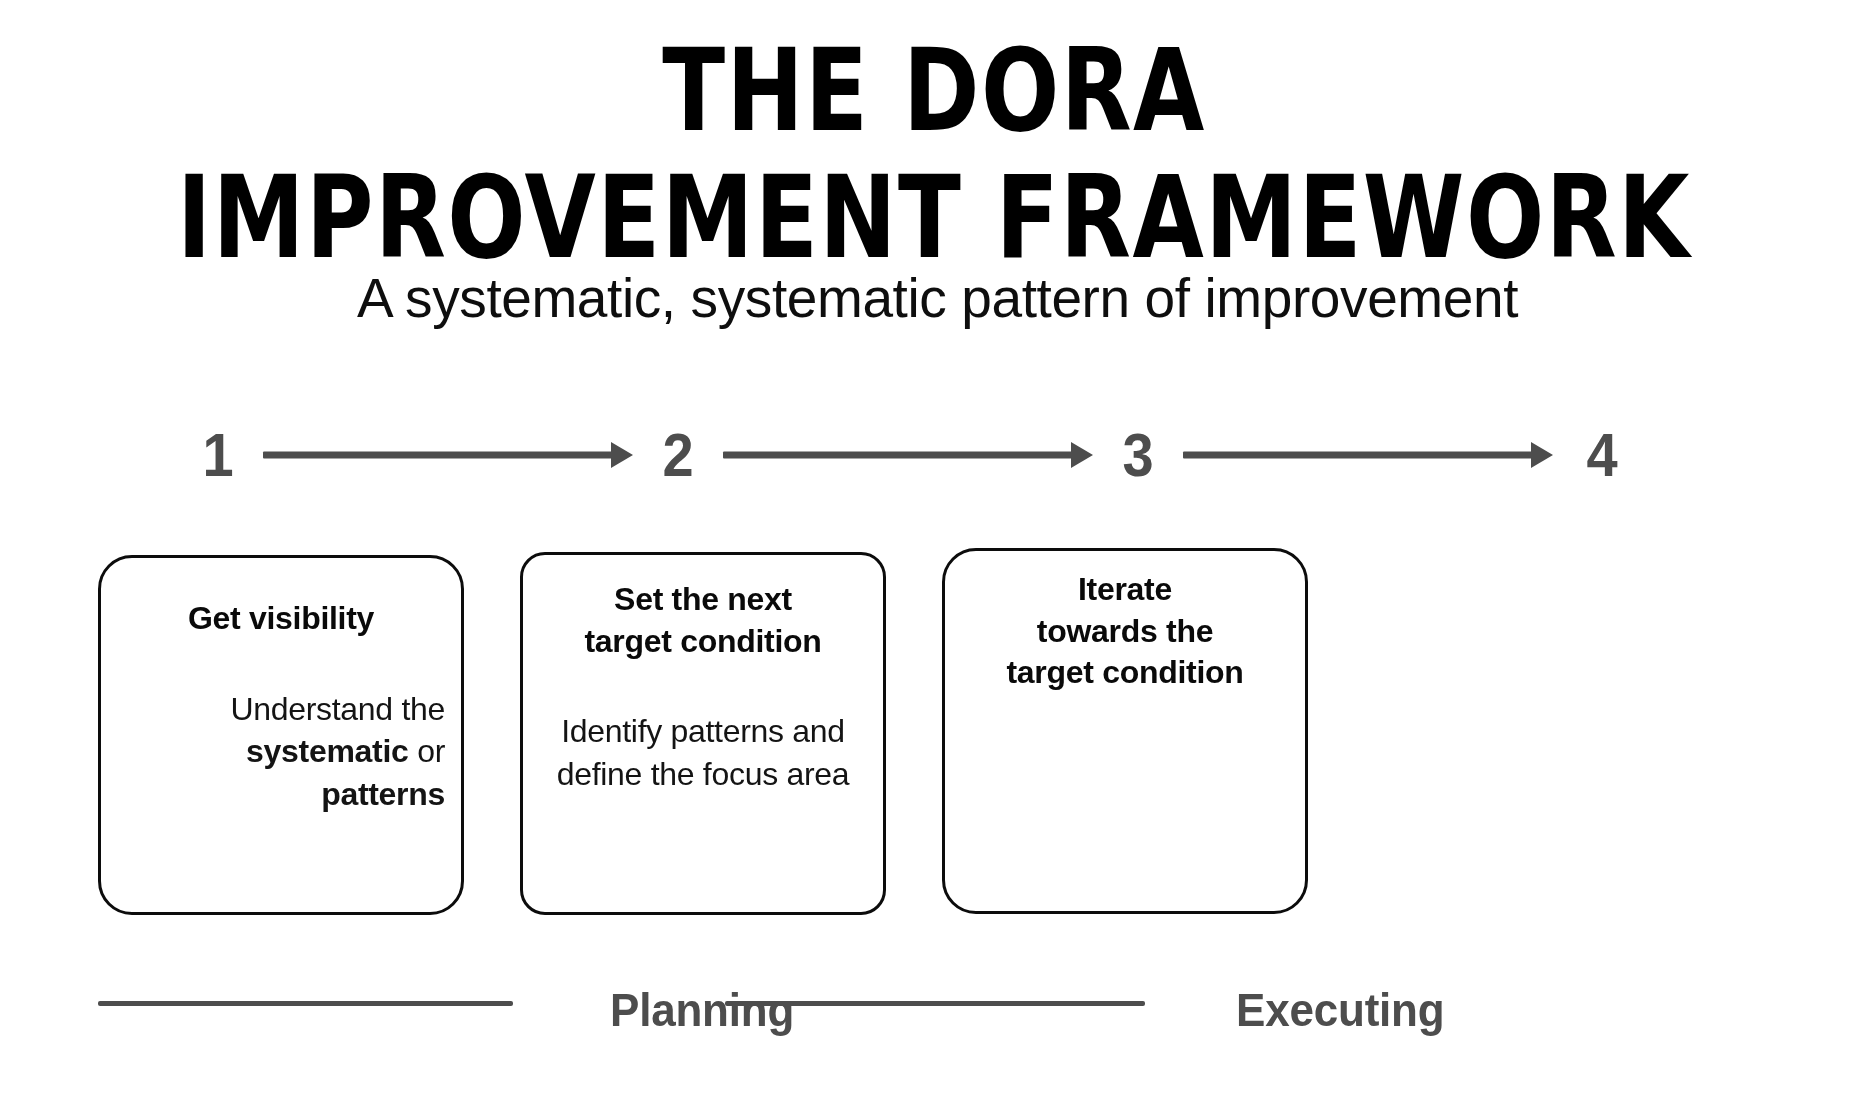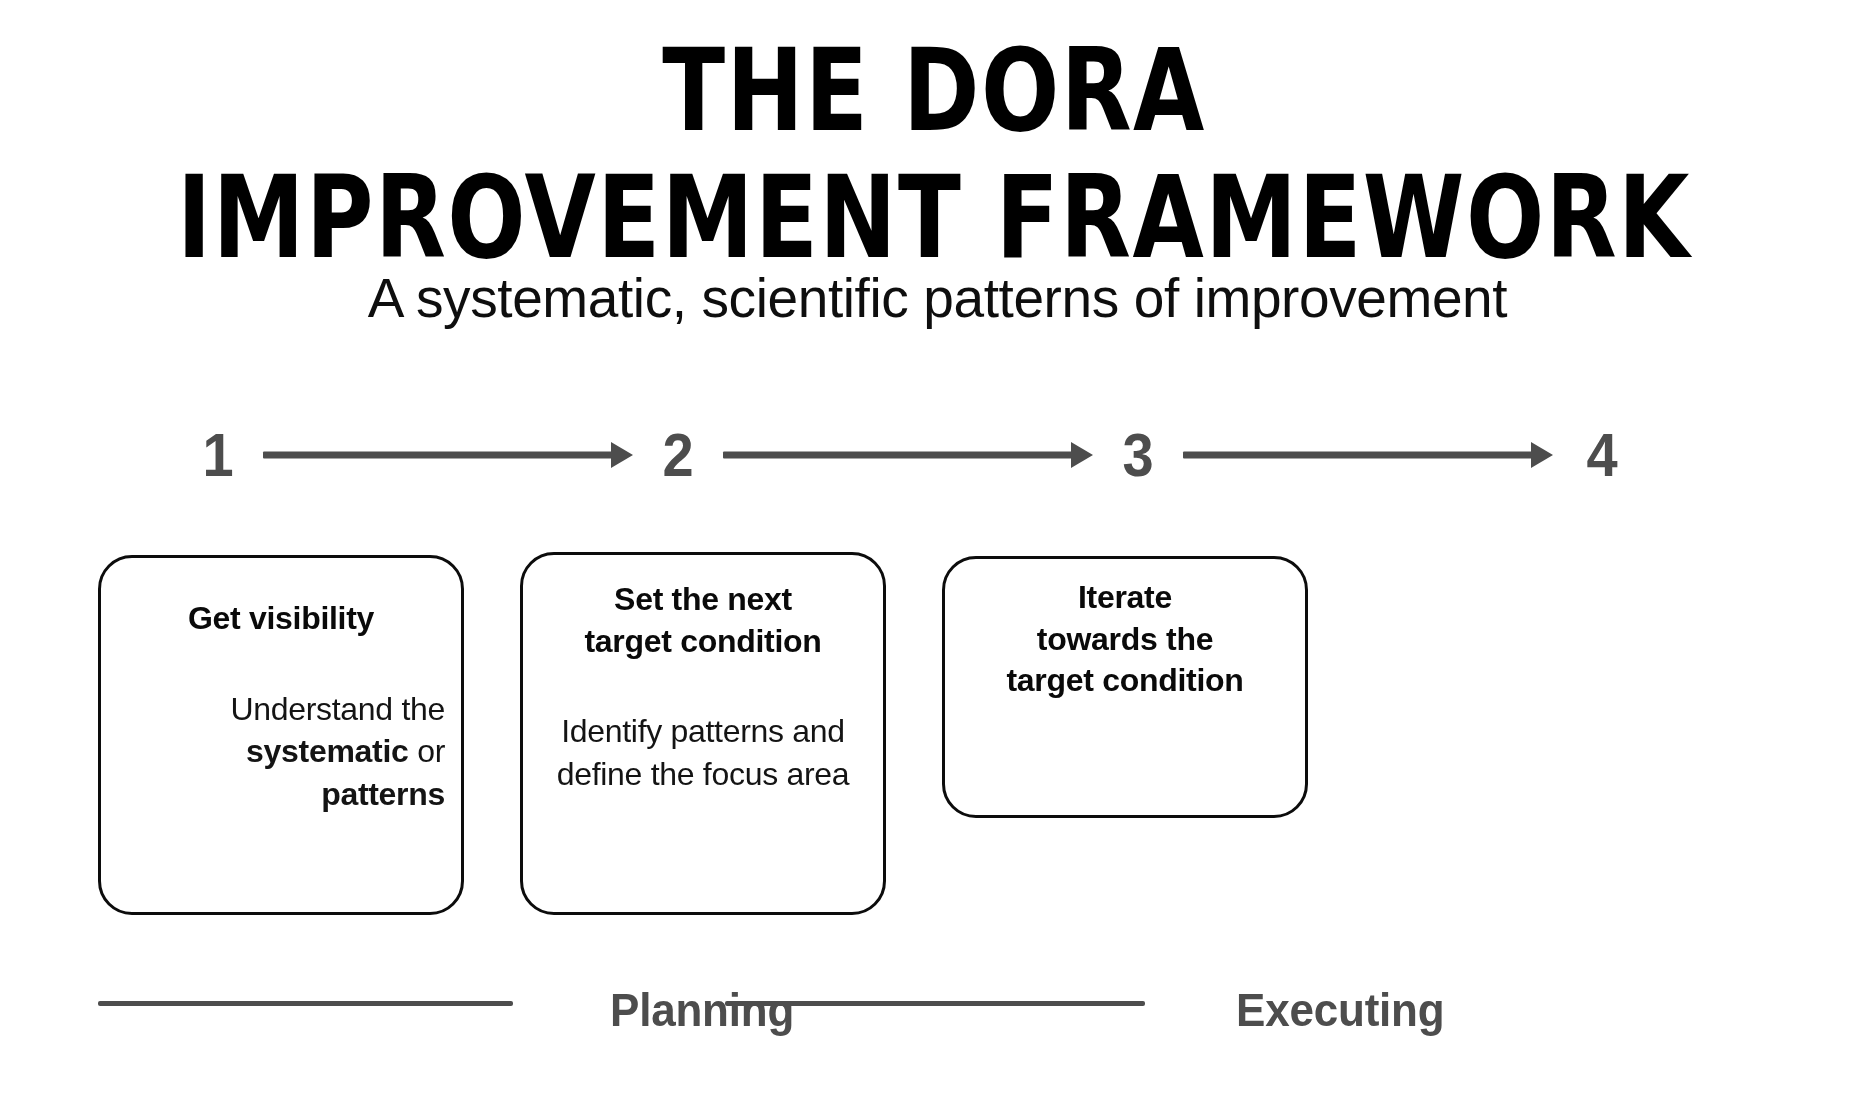--- a/index.html
+++ b/index.html
@@ -130,22 +130,22 @@
     justify-content: flex-start;
     text-align: center;
     padding: 18px 16px 14px 16px;
     background: #ffffff;
   }
   .card:last-child { margin-right: 0; }
 
   
   .card-1 { height: 360px; margin-top: 7px; text-align: right; }
   .card-2 { height: 362px; margin-top: 5px; }
-  .card-3 { height: 363px; margin-top: 4px; }
-  .card-4 { height: 262px; margin-top: 8px; }
+  .card-3 { height: 363px; margin-top: 4px; border-radius: 25px; }
+  .card-4 { height: 366px; margin-top: 0px; }
 
   .card-title {
     font-family: "Liberation Sans", sans-serif;
     font-weight: 700;
     font-size: 32px;
     line-height: 1.3;
     color: #0a0a0a;
     letter-spacing: -0.3px;
     margin: 0;
   }
@@ -202,21 +202,21 @@
 </style>
 </head>
 <body>
 
 <div class="header">
   <h1 class="title">
     <span class="title-line">THE DORA</span>
     <span class="title-line">IMPROVEMENT FRAMEWORK</span>
   </h1>
 </div>
-<div class="subtitle">A systematic, scientific patterns of improvement</div>
+<div class="subtitle">A systematic, systematic pattern of improvement</div>
 
 <div class="steps-strip">
   <div class="step-num">1</div>
   <div class="arrow arrow-1">
     <div class="shaft"></div>
     <div class="head"></div>
   </div>
   <div class="step-num">2</div>
   <div class="arrow arrow-2">
     <div class="shaft"></div>

